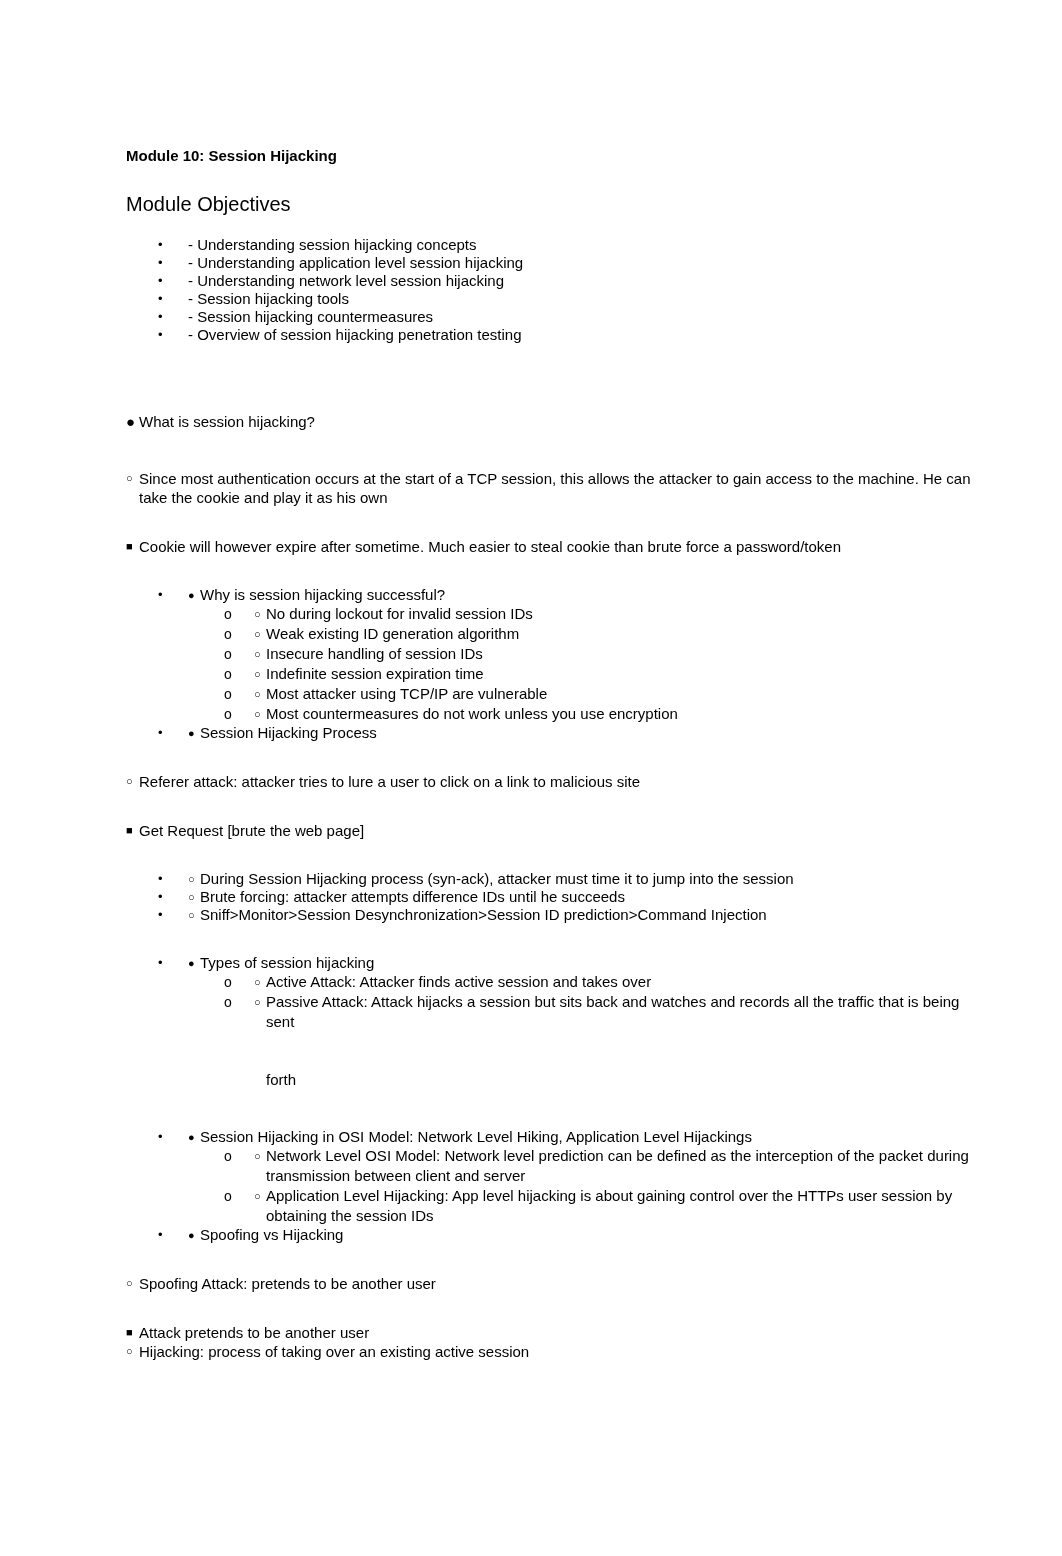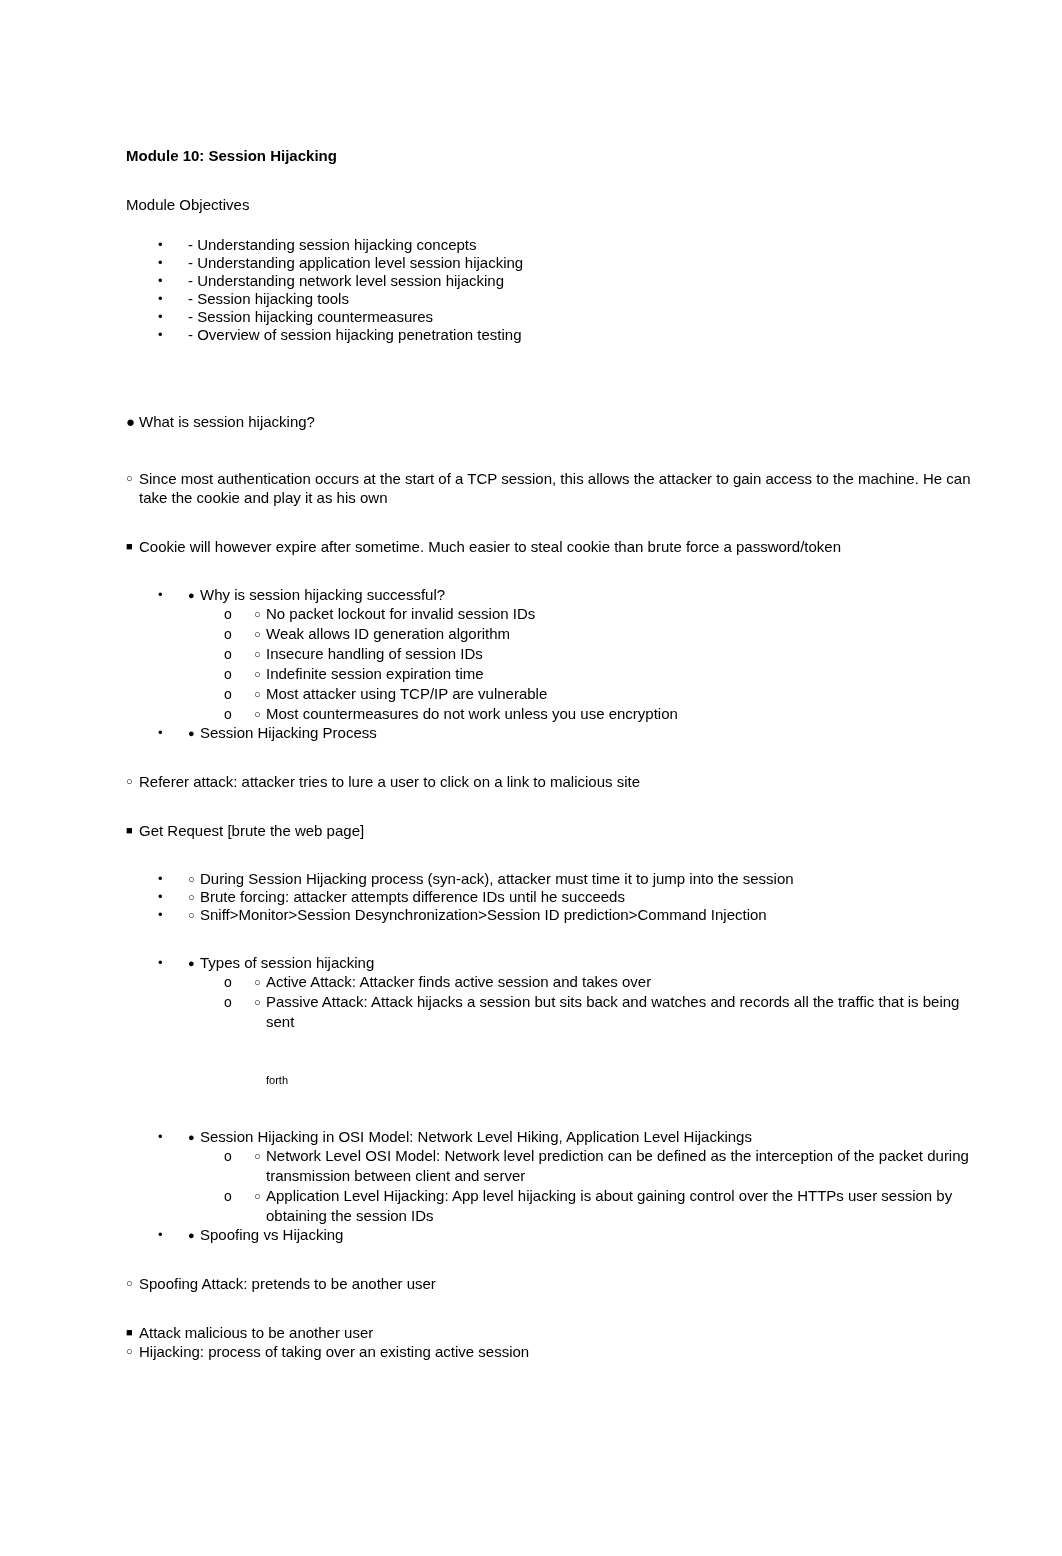--- a/index.html
+++ b/index.html
@@ -27,21 +27,21 @@
   }
 
   
   .doc-title {
     font-size: 15px;
     font-weight: bold;
     line-height: 19px;
     margin: 0;
   }
   .para {
-    font-size: 15px;
+    font-size: 20px;
     line-height: 19px;
     margin: 0;
   }
   .para.indent-1 { padding-left: 62px; }
   .sp-md { height: 22px; }
   .sp-lg { height: 30px; }
   .sp-xl { height: 38px; }
 
   
   .glyph-line {
@@ -118,21 +118,21 @@
   .lvl2-item .body .inline-mark {
     flex: 0 0 auto;
     width: 12px;
     font-size: 11px;
     line-height: 20px;
   }
   .lvl2-item .body .txt { flex: 1 1 auto; }
 
   
   .cont-2 {
-    font-size: 11px;
+    font-size: 15px;
     line-height: 20px;
     margin: 0;
     padding-left: 140px;
   }
 </style>
 </head>
 <body>
 
 <div class="page">
   <div class="content">
@@ -216,28 +216,28 @@
         <span class="inline-mark">●</span>
         <span class="txt">Why is session hijacking successful?</span>
       </span>
     </div>
 
     <div>
       <div class="lvl2-item">
         <span class="marker">o</span>
         <span class="body">
           <span class="inline-mark">○</span>
-          <span class="txt">No packet lockout for invalid session IDs</span>
-        </span>
-      </div>
-      <div class="lvl2-item">
-        <span class="marker">o</span>
-        <span class="body">
-          <span class="inline-mark">○</span>
-          <span class="txt">Weak allows ID generation algorithm</span>
+          <span class="txt">No during lockout for invalid session IDs</span>
+        </span>
+      </div>
+      <div class="lvl2-item">
+        <span class="marker">o</span>
+        <span class="body">
+          <span class="inline-mark">○</span>
+          <span class="txt">Weak existing ID generation algorithm</span>
         </span>
       </div>
       <div class="lvl2-item">
         <span class="marker">o</span>
         <span class="body">
           <span class="inline-mark">○</span>
           <span class="txt">Insecure handling of session IDs</span>
         </span>
       </div>
       <div class="lvl2-item">
@@ -381,21 +381,21 @@
 
     <p class="glyph-line">
       <span class="gl-mark hollow">○</span>
       <span class="gl-text">Spoofing Attack: pretends to be another user</span>
     </p>
 
     <div class="sp-lg"></div>
 
     <p class="glyph-line">
       <span class="gl-mark sq">■</span>
-      <span class="gl-text">Attack malicious to be another user</span>
+      <span class="gl-text">Attack pretends to be another user</span>
     </p>
 
     <p class="glyph-line">
       <span class="gl-mark hollow">○</span>
       <span class="gl-text">Hijacking: process of taking over an existing active session</span>
     </p>
 
     <div class="sp-xl"></div>
 
 

